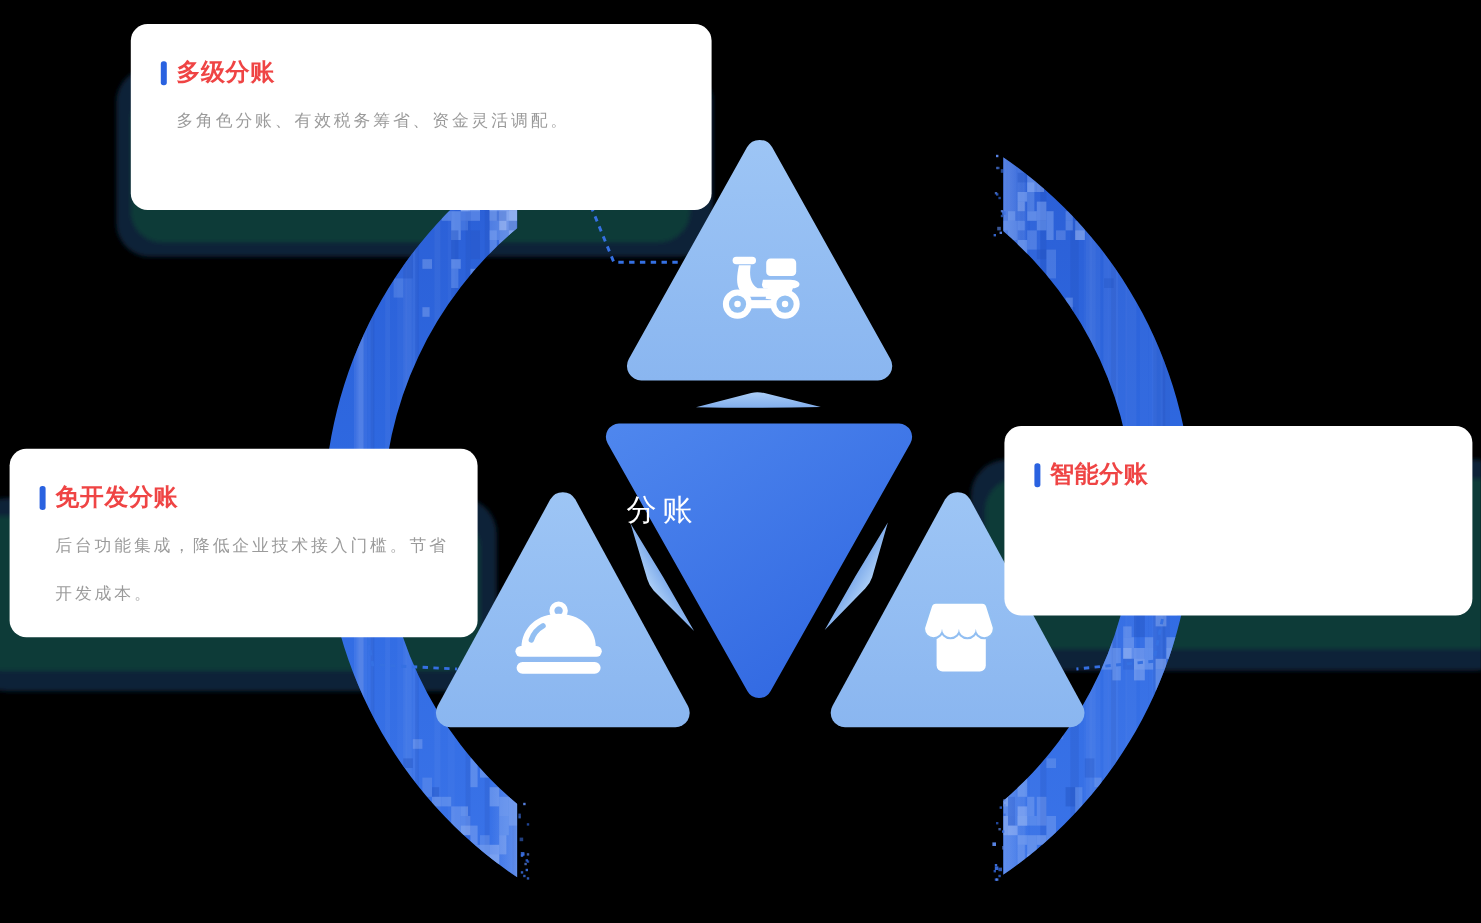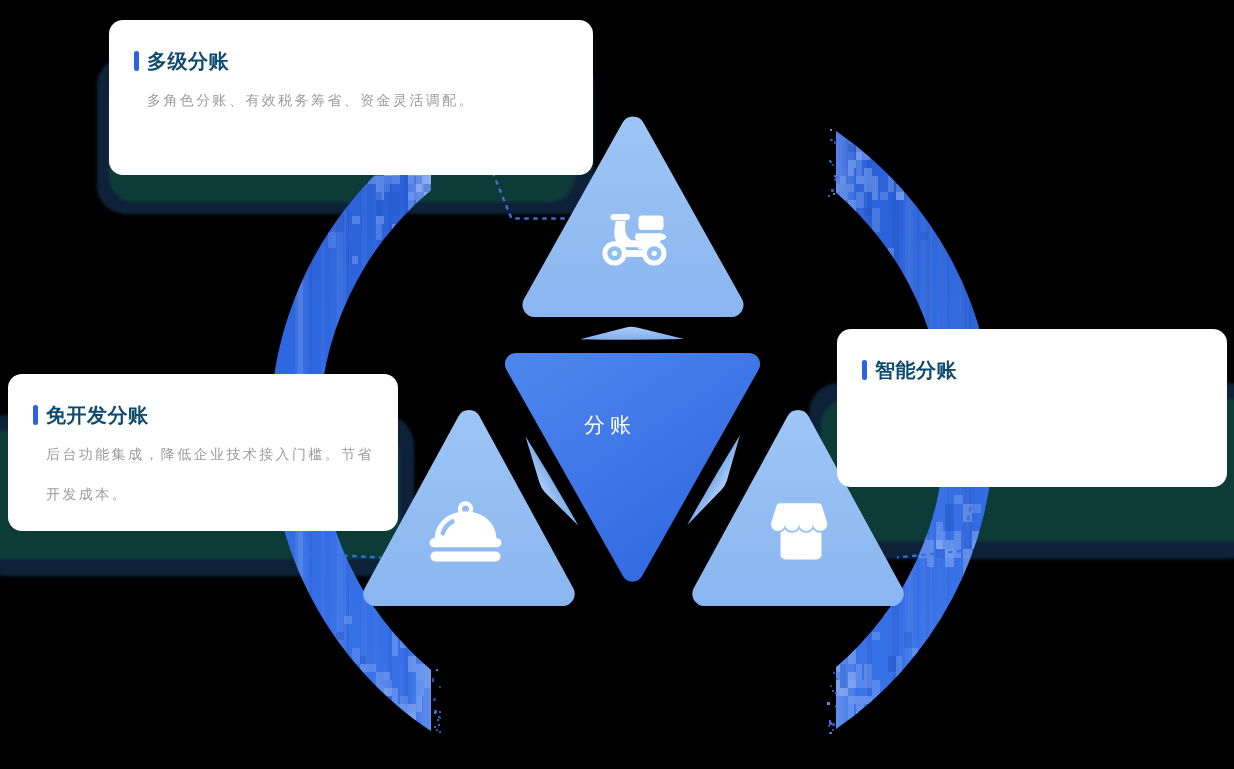--- a/index.html
+++ b/index.html
@@ -2,30 +2,30 @@
 <html><head>
 <meta charset="utf-8">
 <style>
   html,body { margin:0; padding:0; background:#000; }
   body { width:1234px; height:769px; position:relative; overflow:hidden;
          font-family:"Liberation Sans", sans-serif; }
   .stage { position:absolute; left:0; top:0; width:1234px; height:769px; }
   .card { position:absolute; background:#fff; border-radius:14px; box-sizing:border-box;
            padding:29px 22px 0 38px; overflow:hidden; }
   .card-title { display:flex; align-items:center; font-size:20px; font-weight:bold;
-                 color:#0c4a6e; letter-spacing:0.5px; line-height:24px; }
+                 color:#ef4444; letter-spacing:0.5px; line-height:24px; }
   .tick { display:inline-block; width:4.5px; height:20px; border-radius:2.25px;
            background:#2a62e0; margin-right:8.5px; margin-left:-13px; flex:0 0 auto; }
   .card-body { margin-top:7px; font-size:14px; color:#9b9b9b; letter-spacing:2.4px;
                 line-height:40px; line-break:strict; }
   .card-multi { left:109px; top:20px;  width:484px; height:155px; }
   .card-nodev { left:8px;   top:374px; width:390px; height:157px; }
-  .card-smart { left:837px; top:329px; width:390px; height:158px; }
-  .center-label { position:absolute; left:505px; top:405px; width:205px; text-align:center;
-                   color:#fff; font-size:21px; letter-spacing:5px; text-indent:5px; line-height:40px;
+  .card-smart { left:837px; top:355px; width:390px; height:158px; }
+  .center-label { position:absolute; left:517px; top:405px; width:205px; 
+                   color:#fff; font-size:25px; letter-spacing:5px; text-indent:5px; line-height:40px;
                    font-weight:400; }
 </style>
 </head>
 <body>
 
 <div class="stage">
 <svg width="1234" height="769" viewBox="0 0 1234 769" style="position:absolute;left:0;top:0">
 <defs>
   <linearGradient id="gArc" x1="0" y1="0" x2="0" y2="1">
     <stop offset="0" stop-color="#2b5fd6"></stop>

